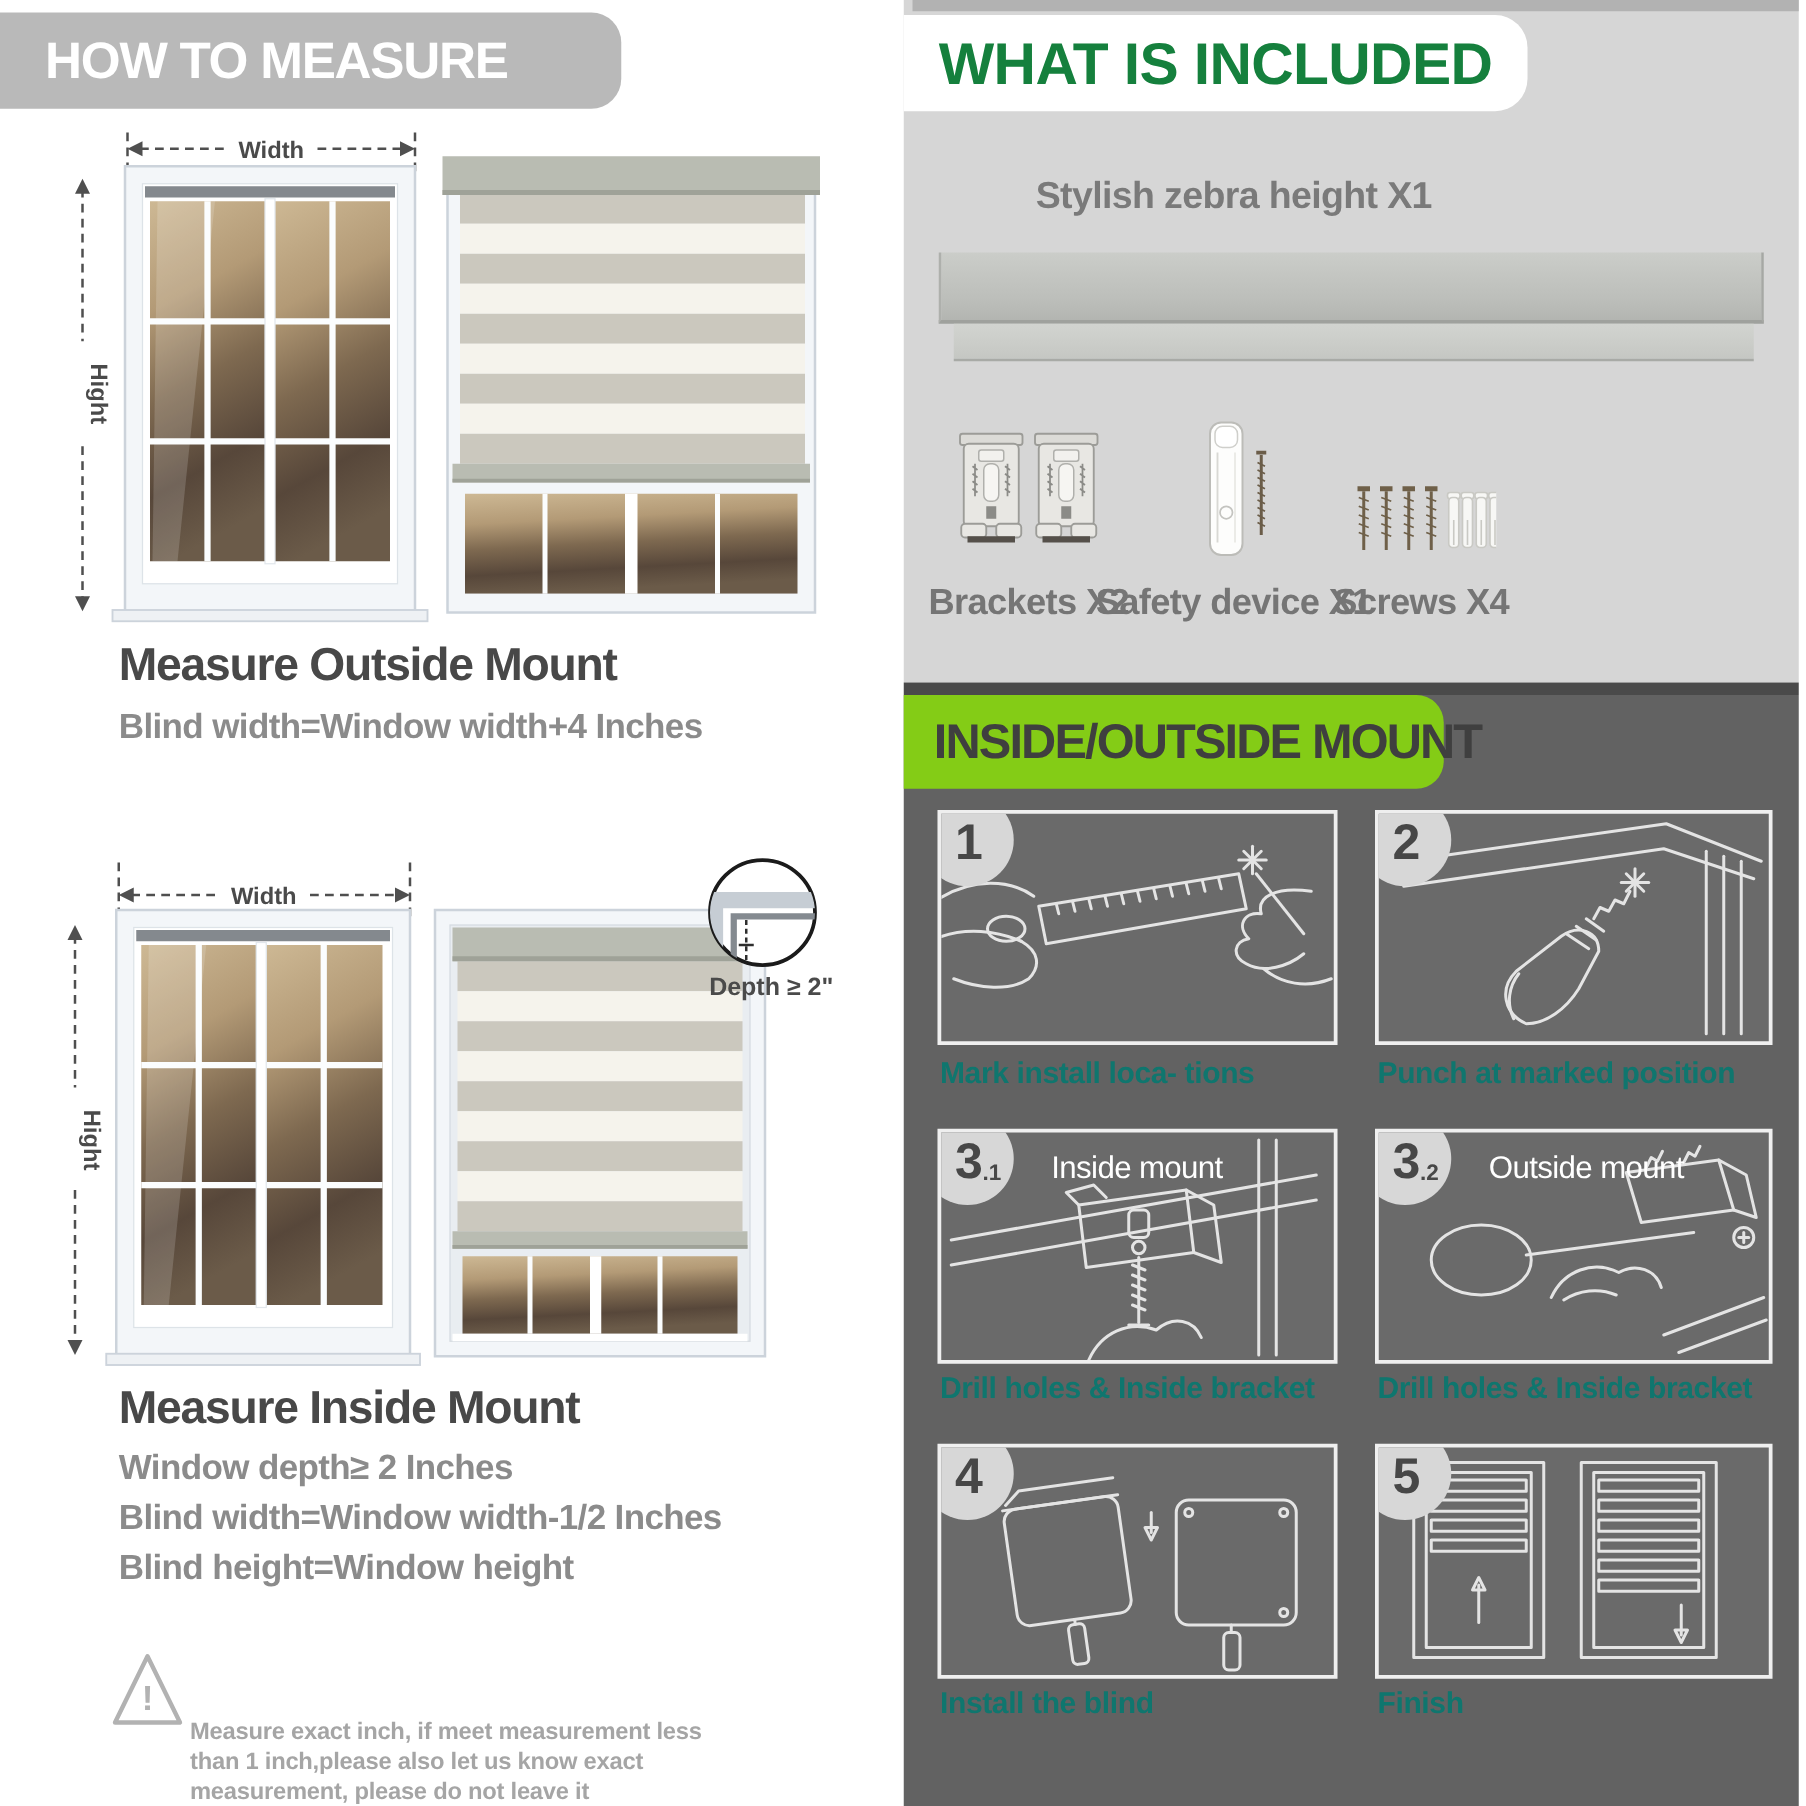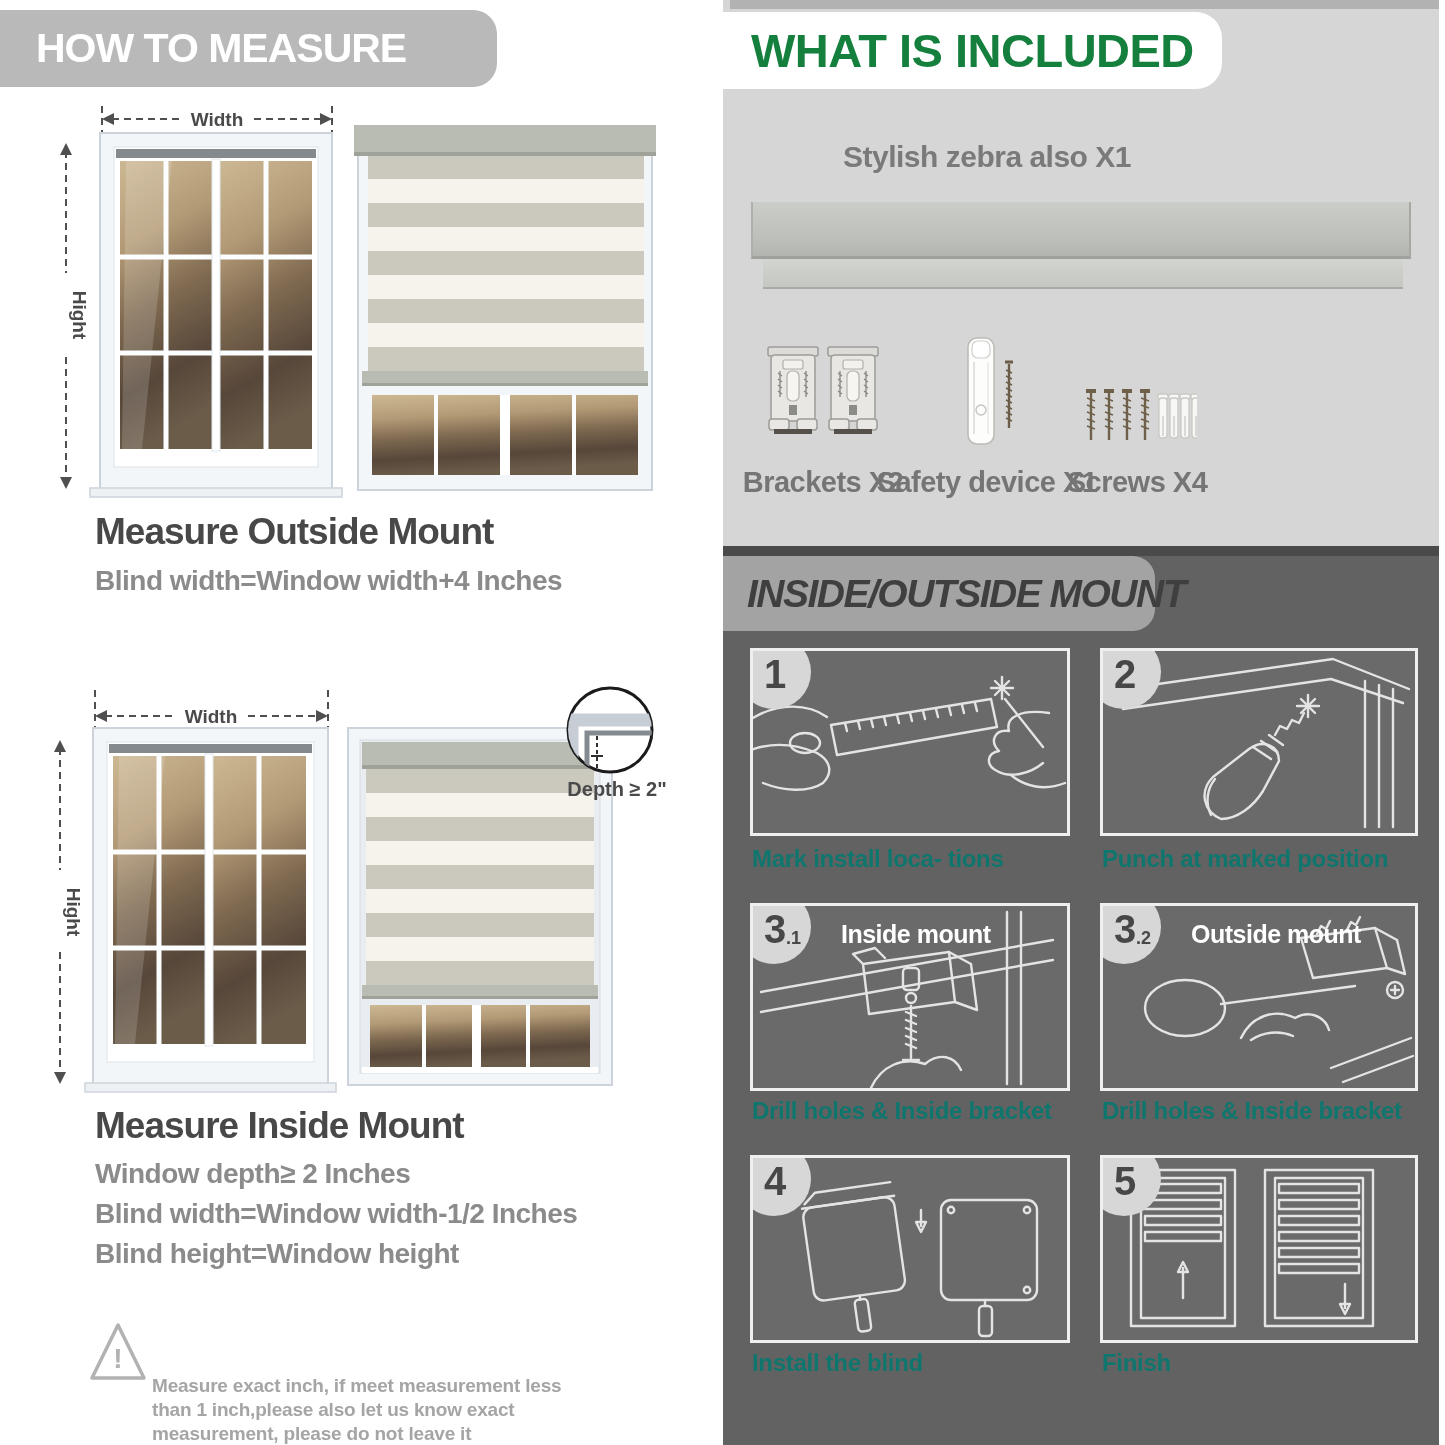--- a/index.html
+++ b/index.html
@@ -23,32 +23,32 @@
     font-weight:bold;color:#7a7a7a;letter-spacing:-0.5px;}
   .headrail-top{left:751px;top:202px;width:660px;height:57px;
     background:linear-gradient(#cbcdc9,#bcbeba 70%,#b3b5b1);
     border-bottom:3px solid #9fa19d;border-left:2px solid #aeb0ac;border-right:2px solid #a6a8a4;box-sizing:border-box;}
   .headrail-lip{left:763px;top:259px;width:640px;height:30px;
     background:linear-gradient(#d2d4d0,#c5c7c3);border-bottom:2px solid #a8aaa6;box-sizing:border-box;}
   .item-label{top:466px;transform:translateX(-50%);font-size:29px;font-weight:bold;
     color:#757575;letter-spacing:-0.5px;white-space:nowrap;}
   .strip-dark{left:723px;top:546px;width:722px;height:10px;background:#4a4a4a;}
   .panel-dark{left:723px;top:556px;width:722px;height:889px;background:#626262;}
-  .banner-mount{left:723px;top:556px;width:432px;height:75px;background:#a3a3a3;
+  .banner-mount{left:723px;top:556px;width:432px;height:75px;background:#84cc16;
     border-radius:0 22px 22px 0;color:#3f3f3f;font-size:39px;font-weight:bold;
-    letter-spacing:-1.5px;line-height:75px;padding-left:24px;box-sizing:border-box;white-space:nowrap;font-style:italic;}
+    letter-spacing:-1.5px;line-height:75px;padding-left:24px;box-sizing:border-box;white-space:nowrap;}
   
   .step{position:absolute;width:320px;height:188px;background:#6a6a6a;
     border:3px solid #efefef;box-sizing:border-box;overflow:hidden;}
   .step.c2{width:318px;}
   .badge{position:absolute;top:-16px;left:-16px;width:74px;height:74px;border-radius:50%;
     background:#d7d7d7;}
   .badge .n{position:absolute;left:27px;top:17px;font-size:40px;font-weight:bold;color:#474747;}
   .badge .s{position:absolute;left:49px;top:38px;font-size:18px;font-weight:bold;color:#474747;}
-  .ptitle{position:absolute;left:88px;top:14px;color:#ffffff;font-size:25px;font-weight:bold;letter-spacing:-0.5px;white-space:nowrap;}
+  .ptitle{position:absolute;left:88px;top:14px;color:#ffffff;font-size:25px;font-weight:normal;letter-spacing:-0.5px;white-space:nowrap;}
   .cap{position:absolute;color:#0f766e;font-size:24px;font-weight:bold;letter-spacing:-0.3px;white-space:nowrap;}
   .art{position:absolute;left:0;top:0;}
   .art line,.art path,.art polyline,.art polygon,.art rect,.art circle,.art ellipse{
     stroke:#e4e4e4;stroke-width:2.4;fill:none;stroke-linecap:round;stroke-linejoin:round;}
   .svgtxt{font-family:"Liberation Sans","DejaVu Sans",sans-serif;font-weight:bold;}
 </style>
 </head>
 <body>
 
 <div id="stage">
@@ -224,21 +224,21 @@
     <path d="M30,7 L56,60 L4,60 Z" fill="none" stroke="#b2b2b2" stroke-width="3.5" stroke-linejoin="round"></path>
     <text class="svgtxt" x="30" y="50" font-size="28" fill="#b2b2b2" text-anchor="middle">!</text>
   </svg>
   <div class="abs warn-text" style="left:152px;top:1326px">Measure exact inch, if meet measurement less</div>
   <div class="abs warn-text" style="left:152px;top:1350px">than 1 inch,please also let us know exact</div>
   <div class="abs warn-text" style="left:152px;top:1374px">measurement, please do not leave it</div>
 
   <div class="abs panel-light"></div>
   <div class="abs strip-top"></div>
   <div class="abs banner-right">WHAT IS INCLUDED</div>
-  <div class="abs blind-label">Stylish zebra also X1</div>
+  <div class="abs blind-label">Stylish zebra height X1</div>
   <div class="abs headrail-top"></div>
   <div class="abs headrail-lip"></div>
 
   <svg class="abs" style="left:766px;top:343px" width="114" height="102" viewBox="0 0 114 102">
     <g>
       <g transform="translate(2,0)">
         <rect x="0" y="4" width="50" height="9" rx="2" fill="#dcdbd7" stroke="#9c9c98" stroke-width="1.5"></rect>
         <rect x="3" y="12" width="44" height="66" rx="4" fill="#e8e7e3" stroke="#9c9c98" stroke-width="1.5"></rect>
         <rect x="1" y="76" width="20" height="11" rx="3" fill="#e8e7e3" stroke="#9c9c98" stroke-width="1.5"></rect>
         <rect x="29" y="76" width="20" height="11" rx="3" fill="#e8e7e3" stroke="#9c9c98" stroke-width="1.5"></rect>

